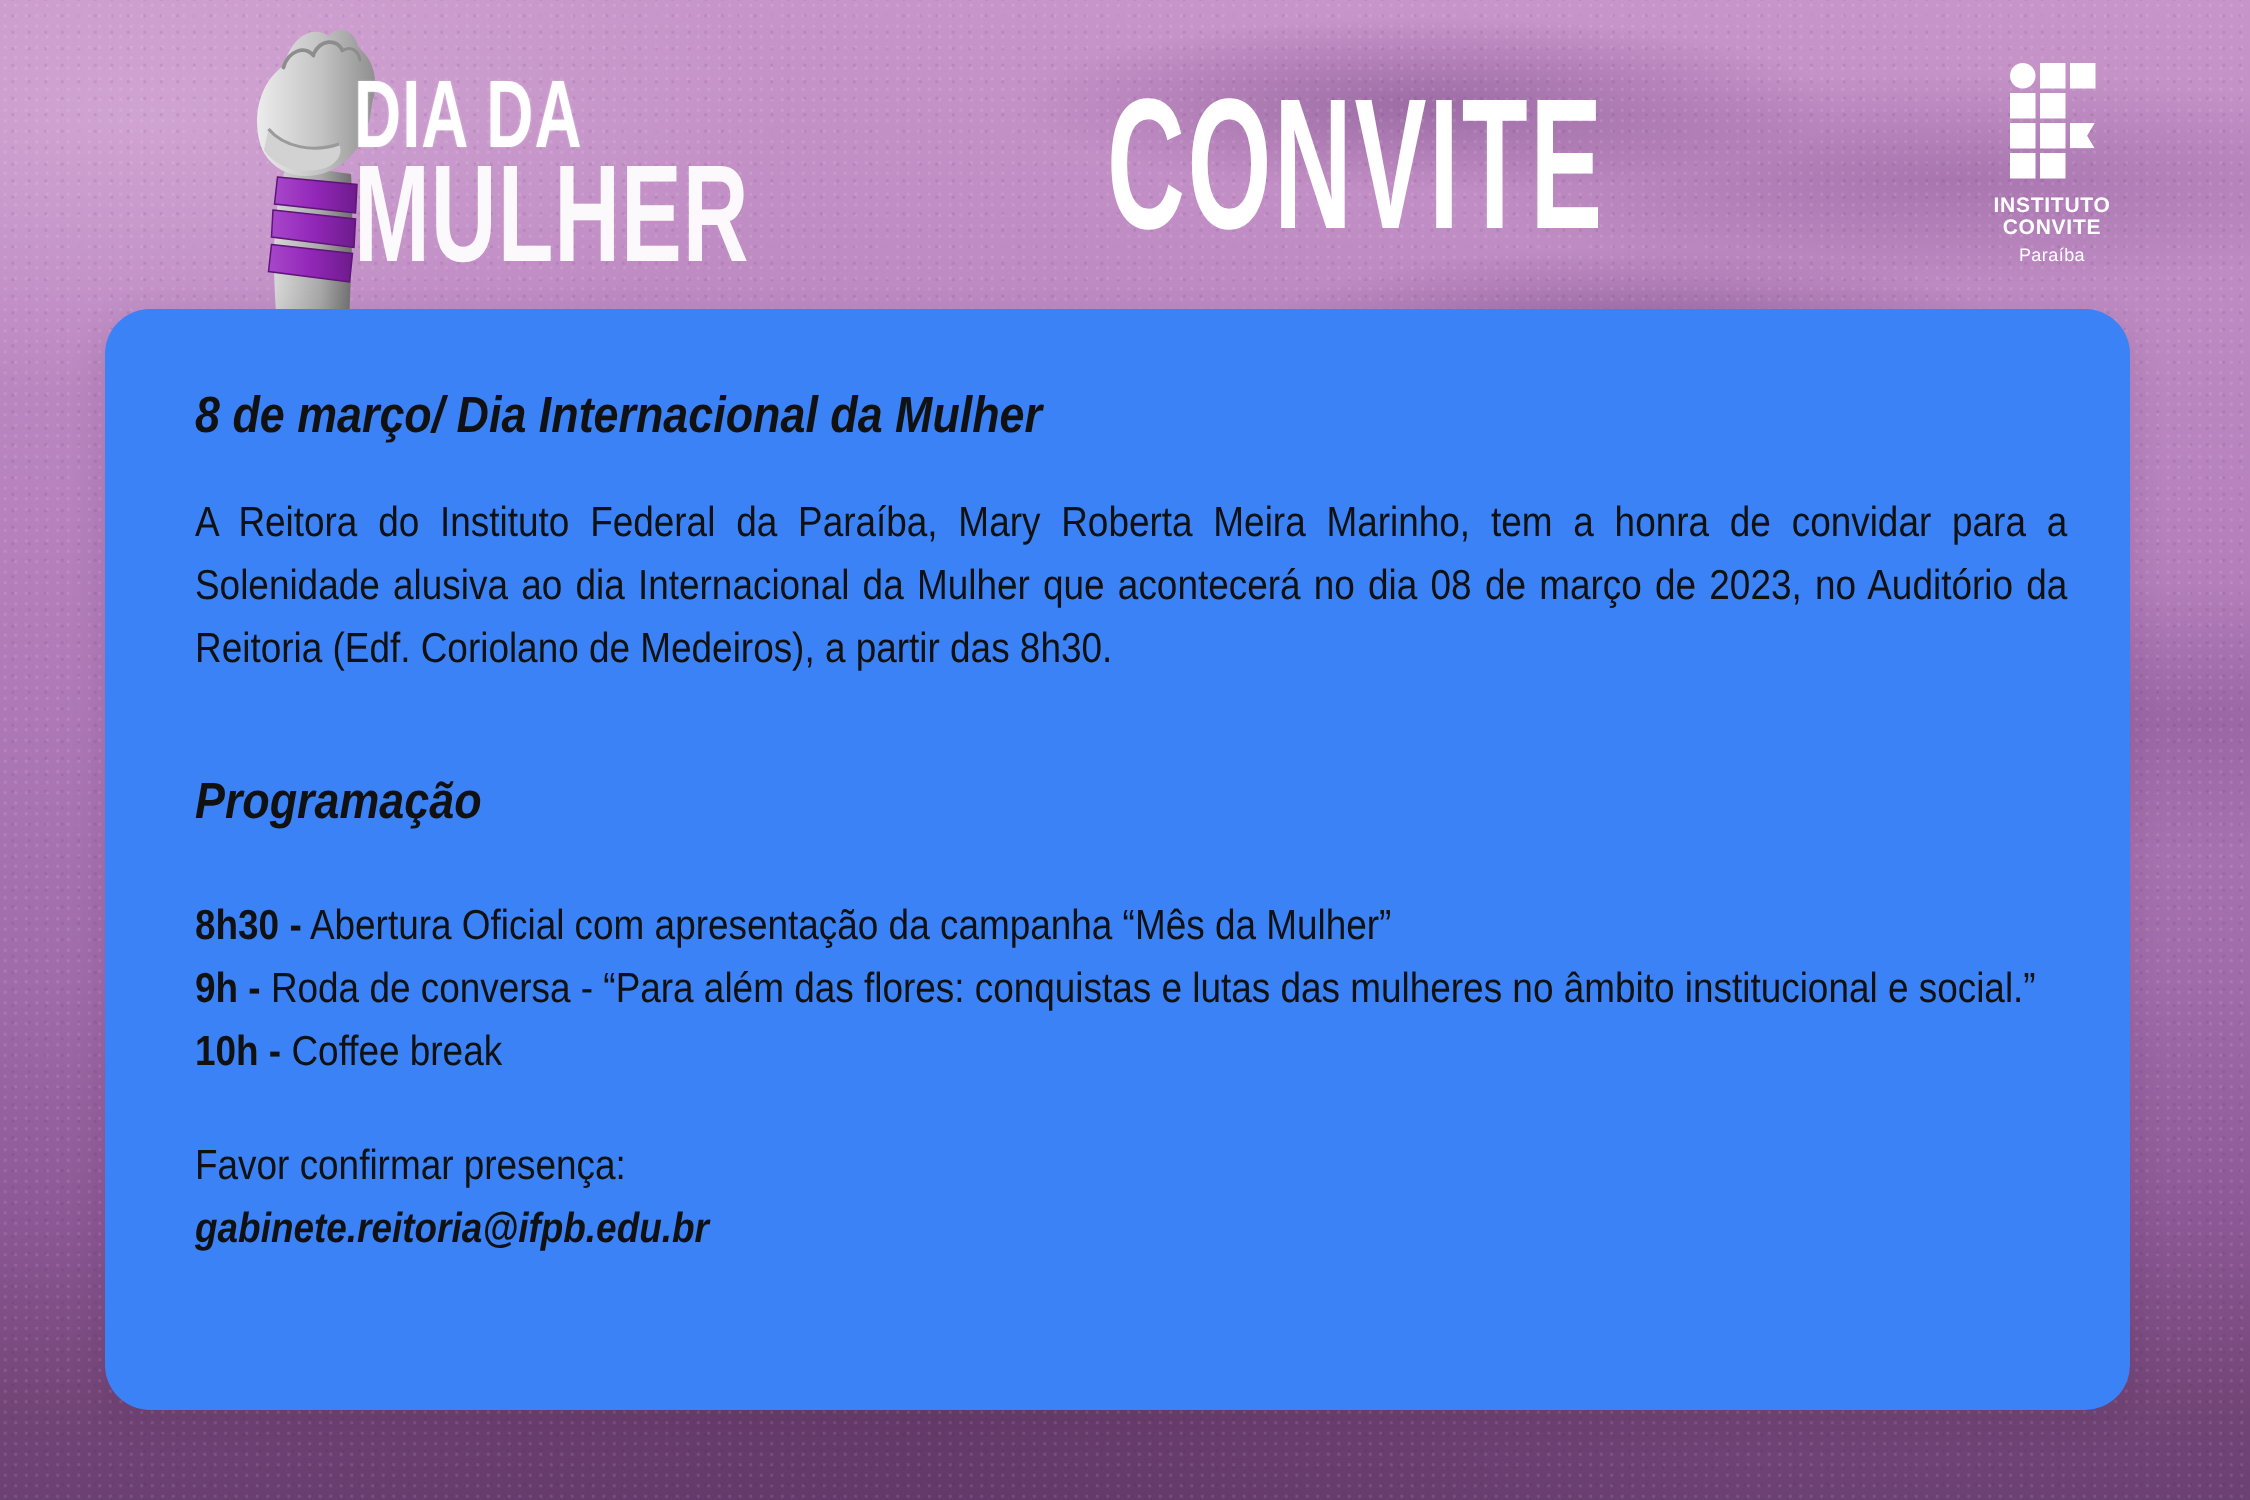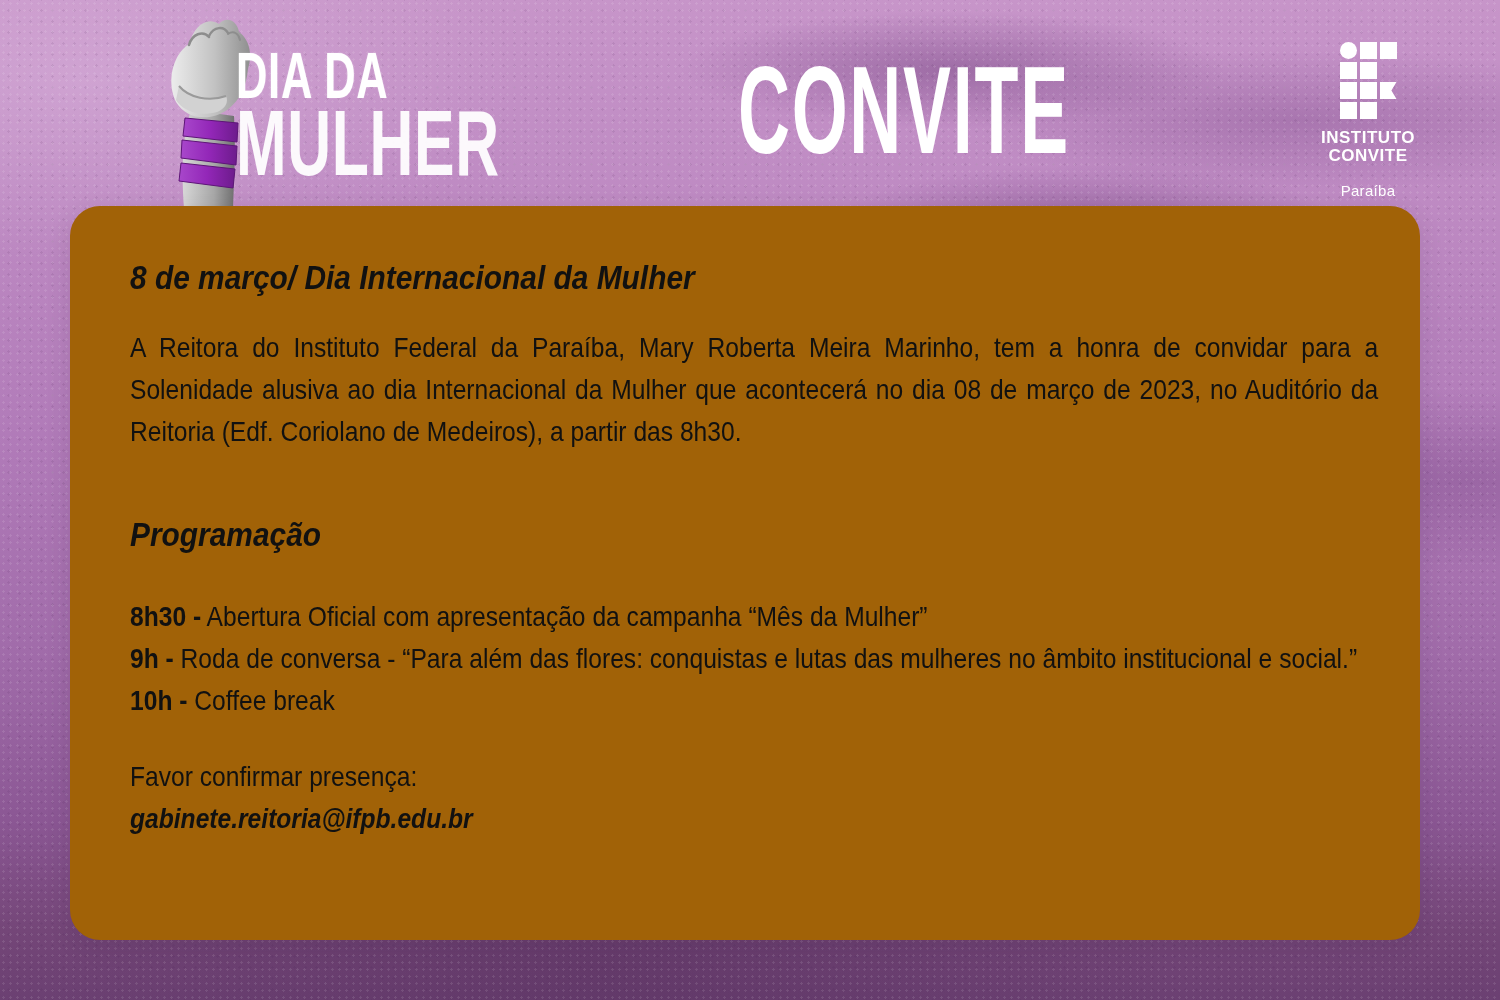--- a/index.html
+++ b/index.html
@@ -38,25 +38,25 @@
   .logo{position:absolute;left:1295px;top:42px;width:146px;z-index:2;color:#fff;text-align:center;}
   .logo-grid{display:grid;grid-template-columns:repeat(3,17px);grid-auto-rows:17px;gap:3px;
              width:57px;margin:0 auto;}
   .cell{background:#fff;}
   .cell.circle{border-radius:50%;}
   .cell.flag{clip-path:polygon(0 0,100% 0,70% 50%,100% 100%,0 100%);}
   .c11{grid-column:1;grid-row:1}.c12{grid-column:2;grid-row:1}.c13{grid-column:3;grid-row:1}
   .c21{grid-column:1;grid-row:2}.c22{grid-column:2;grid-row:2}
   .c31{grid-column:1;grid-row:3}.c32{grid-column:2;grid-row:3}.c33{grid-column:3;grid-row:3}
   .c41{grid-column:1;grid-row:4}.c42{grid-column:2;grid-row:4}
-  .logo-l1,.logo-l2{font-size:17px;font-weight:700;letter-spacing:.5px;line-height:1.05;}
+  .logo-l1,.logo-l2{font-size:14px;font-weight:700;letter-spacing:.5px;line-height:1.05;}
   .logo-l1{margin-top:10px;}
-  .logo-l3{font-size:15px;font-weight:400;margin-top:17px;letter-spacing:.3px;}
+  .logo-l3{font-size:12px;font-weight:400;margin-top:5px;letter-spacing:.3px;}
   
-  .card{position:absolute;left:70px;top:206px;width:1350px;height:734px;background:#a16207;
+  .card{position:absolute;left:70px;top:206px;width:1350px;height:734px;background:#3b82f6;
         border-radius:30px;z-index:3;box-shadow:0 6px 24px rgba(40,15,50,.12);}
   .card-content{position:absolute;left:60px;top:0;width:1420px;
                 transform:scaleX(.879);transform-origin:0 0;}
   .card-content p{margin:0;}
   .invite-title{margin-top:52px !important;font-size:34px;font-weight:700;font-style:italic;}
   .invite-body{margin-top:30px !important;font-size:28px;line-height:42px;text-align:justify;}
   .prog-heading{margin-top:62px !important;font-size:34px;font-weight:700;font-style:italic;}
   .schedule{margin-top:42px;}
   .schedule p{font-size:28px;line-height:42px;text-align:justify;}
   .schedule b{font-weight:700;}

